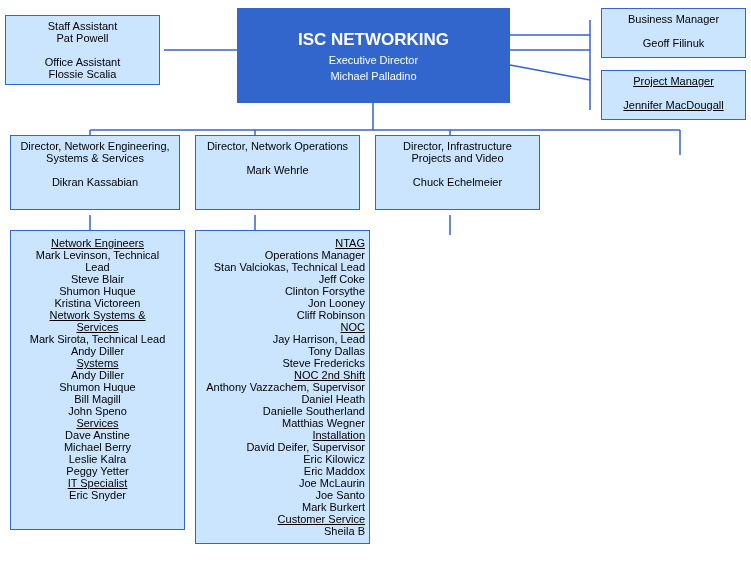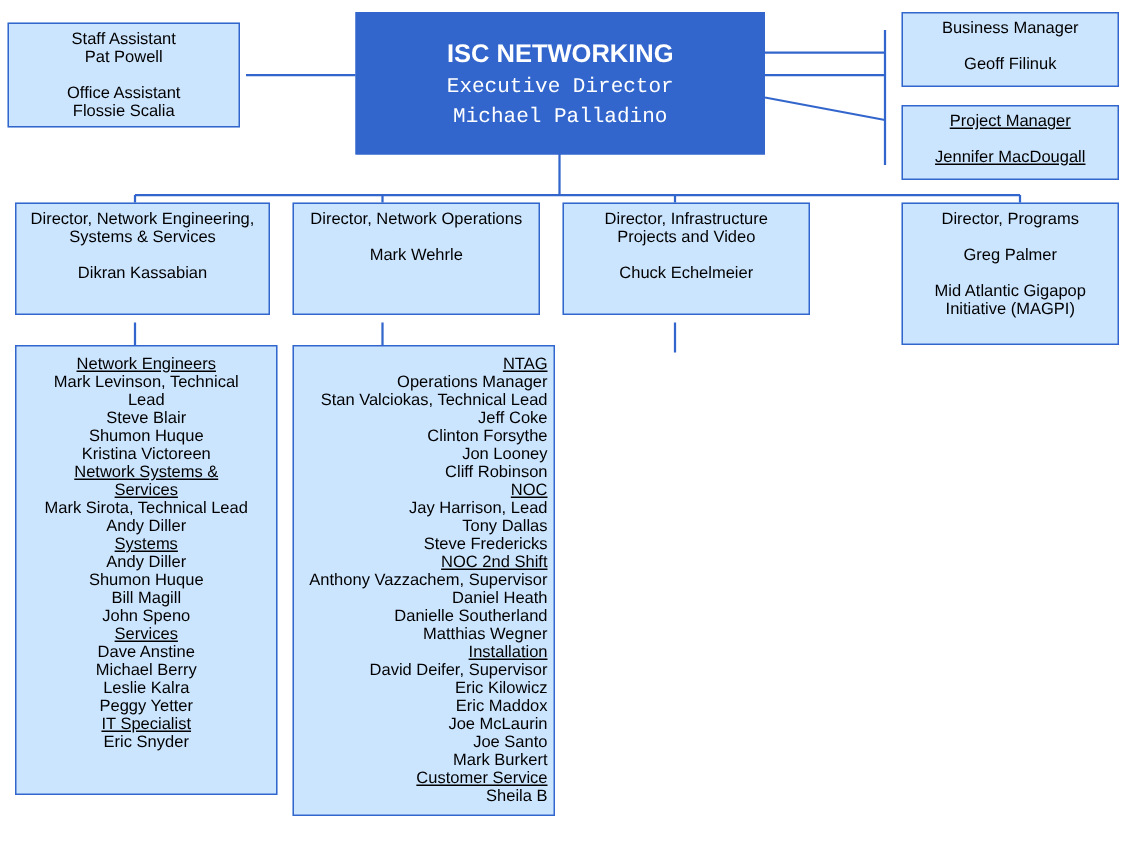--- a/index.html
+++ b/index.html
@@ -31,24 +31,23 @@
     .box-main {
       background: #3366cc;
       color: #fff;
       font-size: 15px;
       font-weight: bold;
       text-align: center;
       border: 2px solid #3366cc;
     }
 
     .box-main .sub-title {
-      font-size: 14px;
+      font-size: 11px;
       font-weight: normal;
       margin-top: 4px;
-      font-family: Liberation Mono, monospace;
     }
 
     .underline {
       text-decoration: underline;
     }
 
     
     .connector-svg {
       position: absolute;
       top: 0; left: 0;
@@ -111,23 +110,20 @@
   </div>
 
   <div class="box" style="left:195px; top:135px; width:165px; min-height:75px; text-align:center;">
     <span>Director, Network Operations<br><br>Mark Wehrle</span>
   </div>
 
   <div class="box" style="left:375px; top:135px; width:165px; min-height:75px; text-align:center;">
     <span>Director, Infrastructure Projects and Video<br><br>Chuck Echelmeier</span>
   </div>
 
-  <div class="box" style="right:5px; top:135px; width:145px; min-height:95px; text-align:center;">
-    <span>Director, Programs<br><br>Greg Palmer<br><br>Mid Atlantic Gigapop Initiative (MAGPI)</span>
-  </div>
 
   <div class="box" style="left:10px; top:230px; width:175px; min-height:300px; text-align:center; padding:6px 16px;">
     <span>
       <span class="underline">Network Engineers</span><br>
       Mark Levinson, Technical Lead<br>
       Steve Blair<br>
       Shumon Huque<br>
       Kristina Victoreen<br>
       <span class="underline">Network Systems &amp; Services</span><br>
       Mark Sirota, Technical Lead<br>

